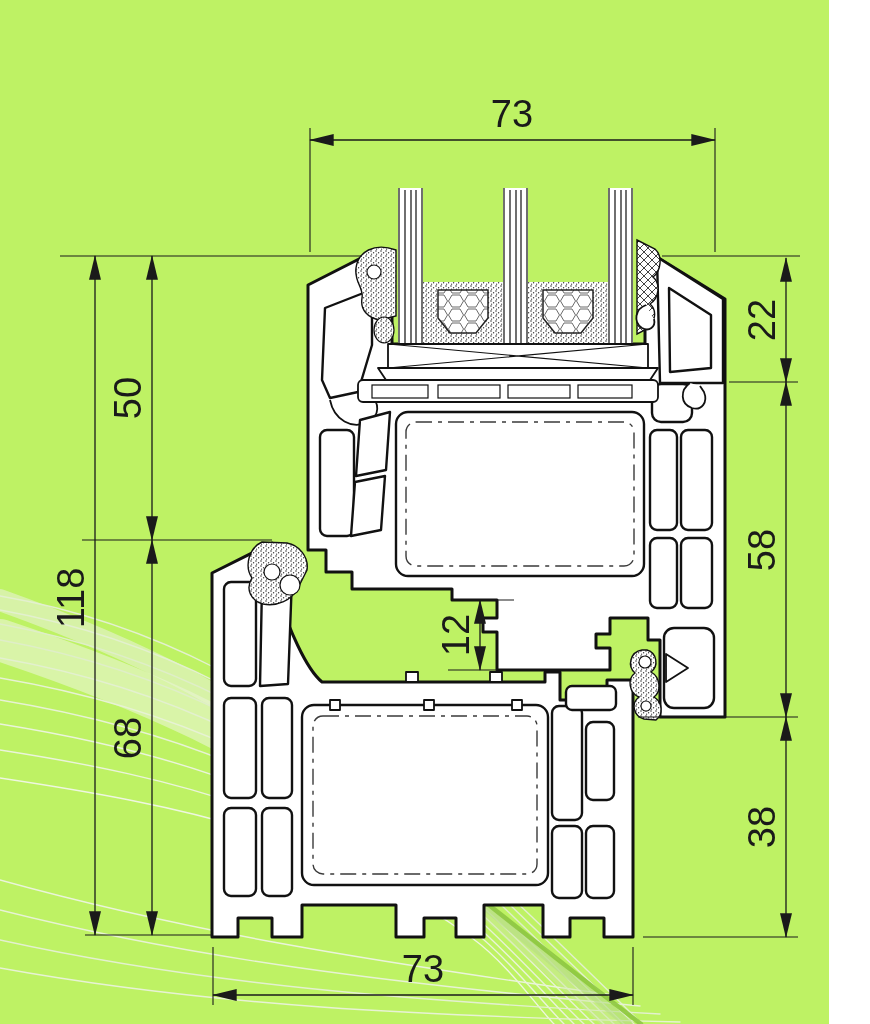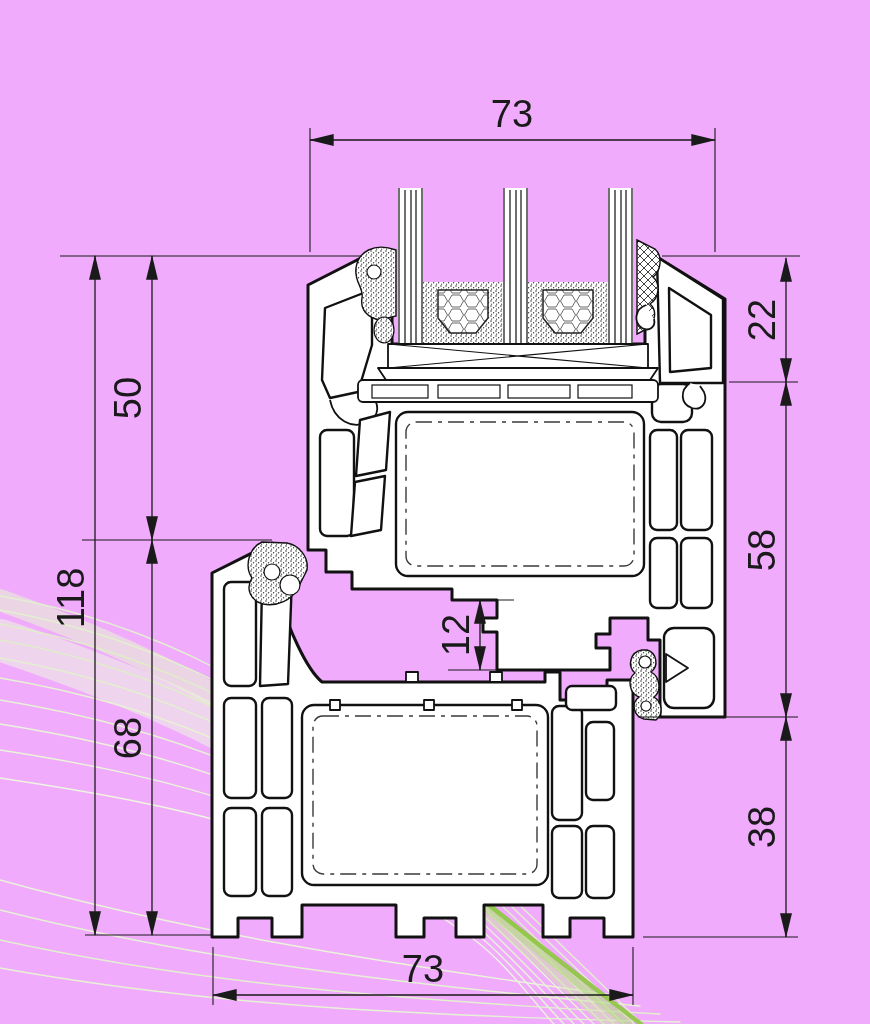--- a/index.html
+++ b/index.html
@@ -1,17 +1,17 @@
 <!DOCTYPE html>
 <html><head>
 <meta charset="utf-8">
 <style>
   html,body{margin:0;padding:0;background:#ffffff;}
-  .stage{position:relative;width:870px;height:1024px;background:#f0abfc;overflow:hidden;
-         font-family:"Liberation Sans",sans-serif;}
+  .stage{position:relative;width:802px;height:1024px;background:#bef264;overflow:hidden;
+         font-family:"Liberation Sans",sans-serif;padding-left:27px;}
   .stage svg{position:absolute;left:0;top:0;}
   .dim-label{font-family:"Liberation Sans",sans-serif;font-size:38px;fill:#1a1a1a;}
   .outline{fill:#ffffff;stroke:#111111;stroke-width:3;stroke-linejoin:round;}
   .chamber{fill:#ffffff;stroke:#111111;stroke-width:2.4;stroke-linejoin:round;}
   .detail{fill:#ffffff;stroke:#111111;stroke-width:1.8;stroke-linejoin:round;}
   .thin{fill:none;stroke:#111111;stroke-width:1.2;}
   .steel{fill:none;stroke:#3a3a3a;stroke-width:1.4;stroke-dasharray:16 6 4 6;}
   .gasket{stroke:#111111;stroke-width:1.4;}
   .extline{fill:none;stroke-width:1.1;}
   .dimline{fill:none;stroke-width:1.3;}

